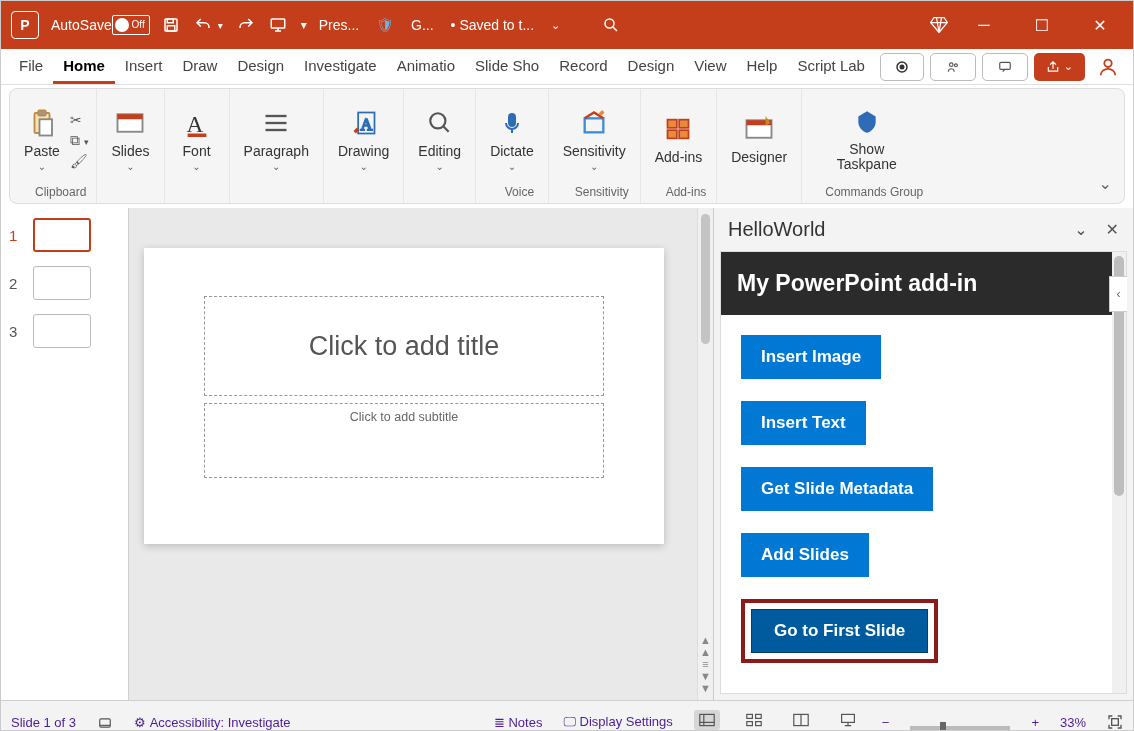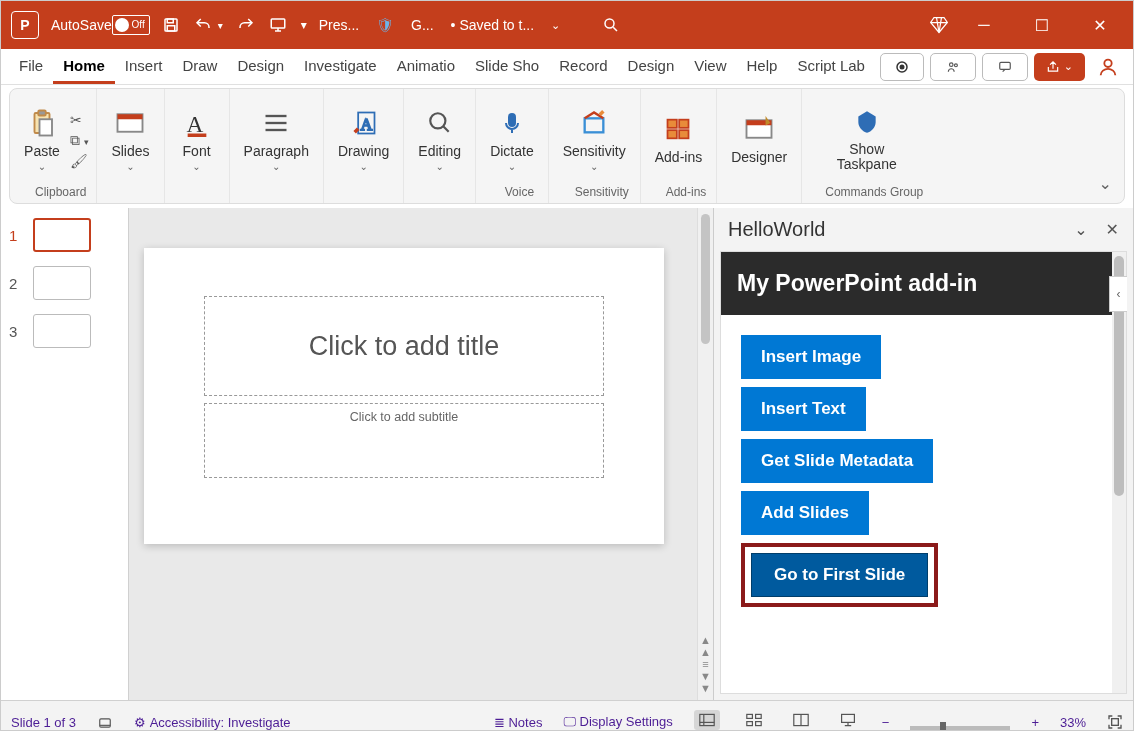--- a/index.html
+++ b/index.html
@@ -58,21 +58,21 @@
 
   
   .taskpane { width: 420px; background: #f3f3f3; border-left: 1px solid #ccc; display: flex; flex-direction: column; position: relative; }
   .tp-header { display: flex; align-items: center; padding: 10px 14px; font-size: 20px; color: #333; }
   .tp-header .tp-controls { margin-left: auto; display: flex; gap: 18px; font-size: 16px; color: #555; }
   .tp-body { flex: 1; background: #fff; margin: 0 6px 6px 6px; border: 1px solid #ddd; position: relative; display: flex; }
   .tp-scroll { width: 14px; background: #f0f0f0; position: relative; }
   .tp-scroll .tp-thumb { position: absolute; left: 2px; right: 2px; top: 4px; height: 240px; background: #bdbdbd; border-radius: 5px; }
   .tp-content { flex: 1; padding: 0; }
   .tp-banner { background: #2b2b2b; color: #fff; font-size: 23px; font-weight: 600; padding: 18px 16px; }
-  .tp-buttons { padding: 20px 20px; display: flex; flex-direction: column; gap: 8px; align-items: flex-start; }
+  .tp-buttons { padding: 20px 20px; display: flex; flex-direction: column; gap: 22px; align-items: flex-start; }
   .tp-btn { background: #0078d4; color: #fff; font-size: 17px; font-weight: 600; padding: 12px 20px; border: none; }
   .tp-btn.highlighted-wrap { border: 4px solid #8b1a1a; padding: 6px; background: transparent; }
   .tp-btn.highlighted-wrap .inner { background: #005a9e; color:#fff; padding: 11px 22px; border:1px solid #003e6b; display:inline-block; font-size:17px; font-weight:600;}
   .tp-tab { position: absolute; right: -1px; top: 24px; width: 18px; height: 36px; background: #fff; border: 1px solid #ccc; border-right: none; display: flex; align-items: center; justify-content: center; font-size: 12px; color: #666; }
 
   
   .statusbar { height: 30px; background: #f3f3f3; border-top: 1px solid #d0d0d0; display: flex; align-items: flex-end; padding: 0 10px; gap: 21px; font-size: 13px; color: #4c1d95; }
   .statusbar .spacer { flex: 1; }
   .statusbar .viewbtn { width: 26px; height: 20px; display: flex; align-items: center; justify-content: center; }
   .statusbar .viewbtn.active { background: #d6d6d6; border-radius: 3px; }

